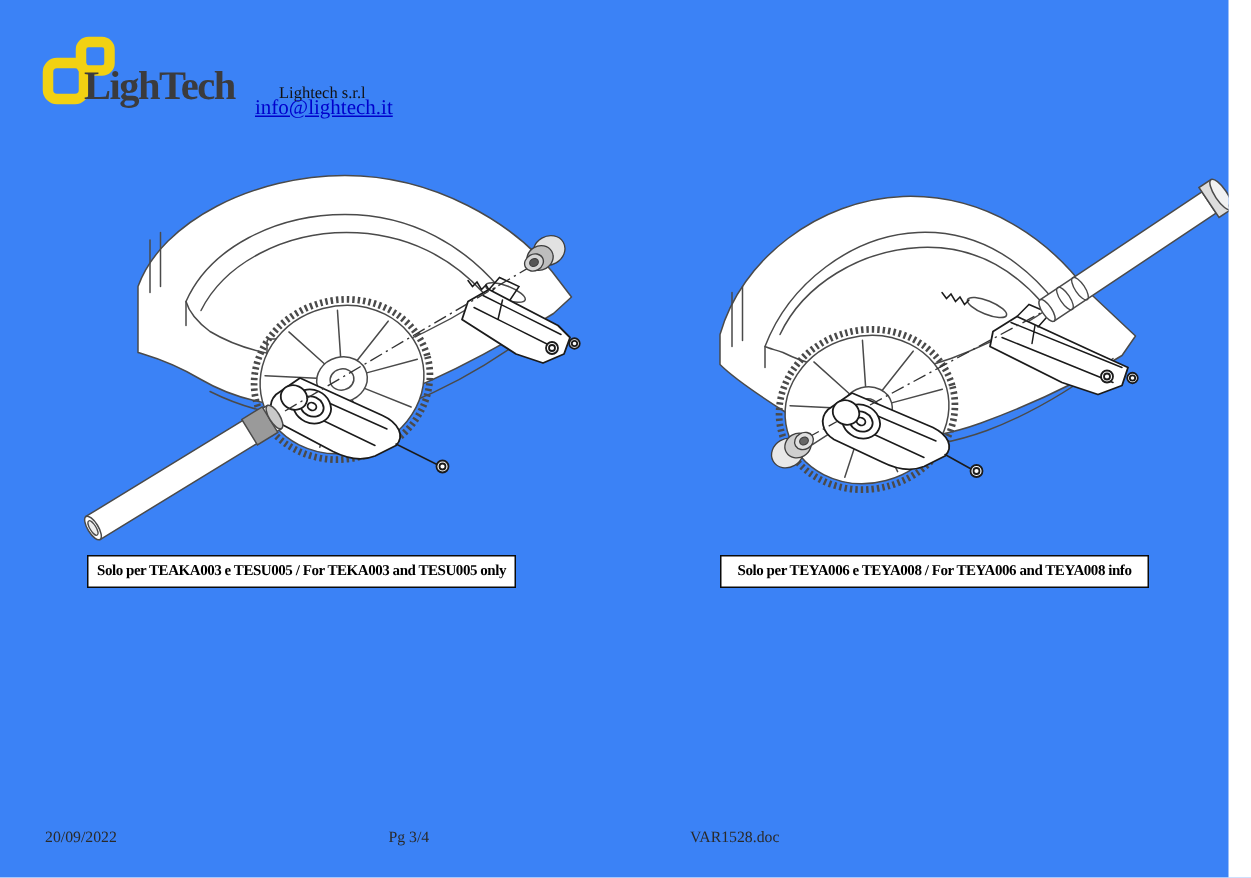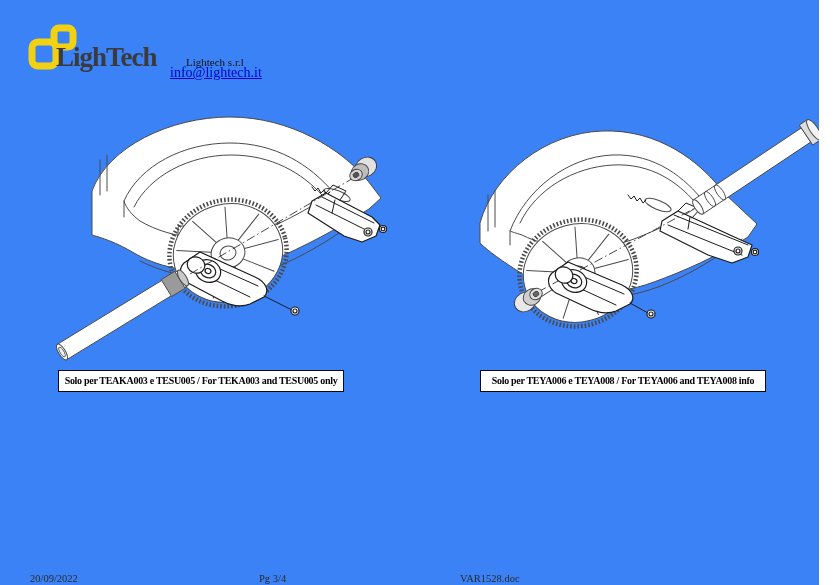--- a/index.html
+++ b/index.html
@@ -15,21 +15,21 @@
   
   .fig{position:absolute;}
   #fig1{left:50px;top:105px;}
   #fig2{left:462px;top:105px;}
   .caption-box{position:absolute;height:20px;border:1.5px solid #0a0a0a;background:#fff;
          font-weight:700;font-size:10px;line-height:20px;letter-spacing:-0.3px;
          text-align:center;white-space:nowrap;overflow:hidden;color:#000;}
   #caption1{left:58px;top:370px;width:284px;}
   #caption2{left:480px;top:370px;width:284px;}
   
-  .footer-item{position:absolute;top:553px;font-size:10.5px;color:#2a2a2a;margin-top:20px;}
+  .footer-item{position:absolute;top:553px;font-size:10.5px;color:#2a2a2a;}
   #footer-date{left:30px;}
   #footer-page{left:259px;}
   #footer-file{left:460px;}
   svg{display:block;}
   .ln{stroke:#4a4a4a;stroke-width:1;fill:none;stroke-linejoin:round;stroke-linecap:round;}
   .lnw{stroke:#4a4a4a;stroke-width:1;fill:#ffffff;stroke-linejoin:round;}
   .dk{stroke:#1b1b1b;stroke-width:1.2;fill:#ffffff;stroke-linejoin:round;stroke-linecap:round;}
   .dkl{stroke:#1b1b1b;stroke-width:1;fill:none;stroke-linecap:round;}
   .dash{stroke:#333;stroke-width:0.9;fill:none;stroke-dasharray:9 3 1.5 3;}
 </style>

